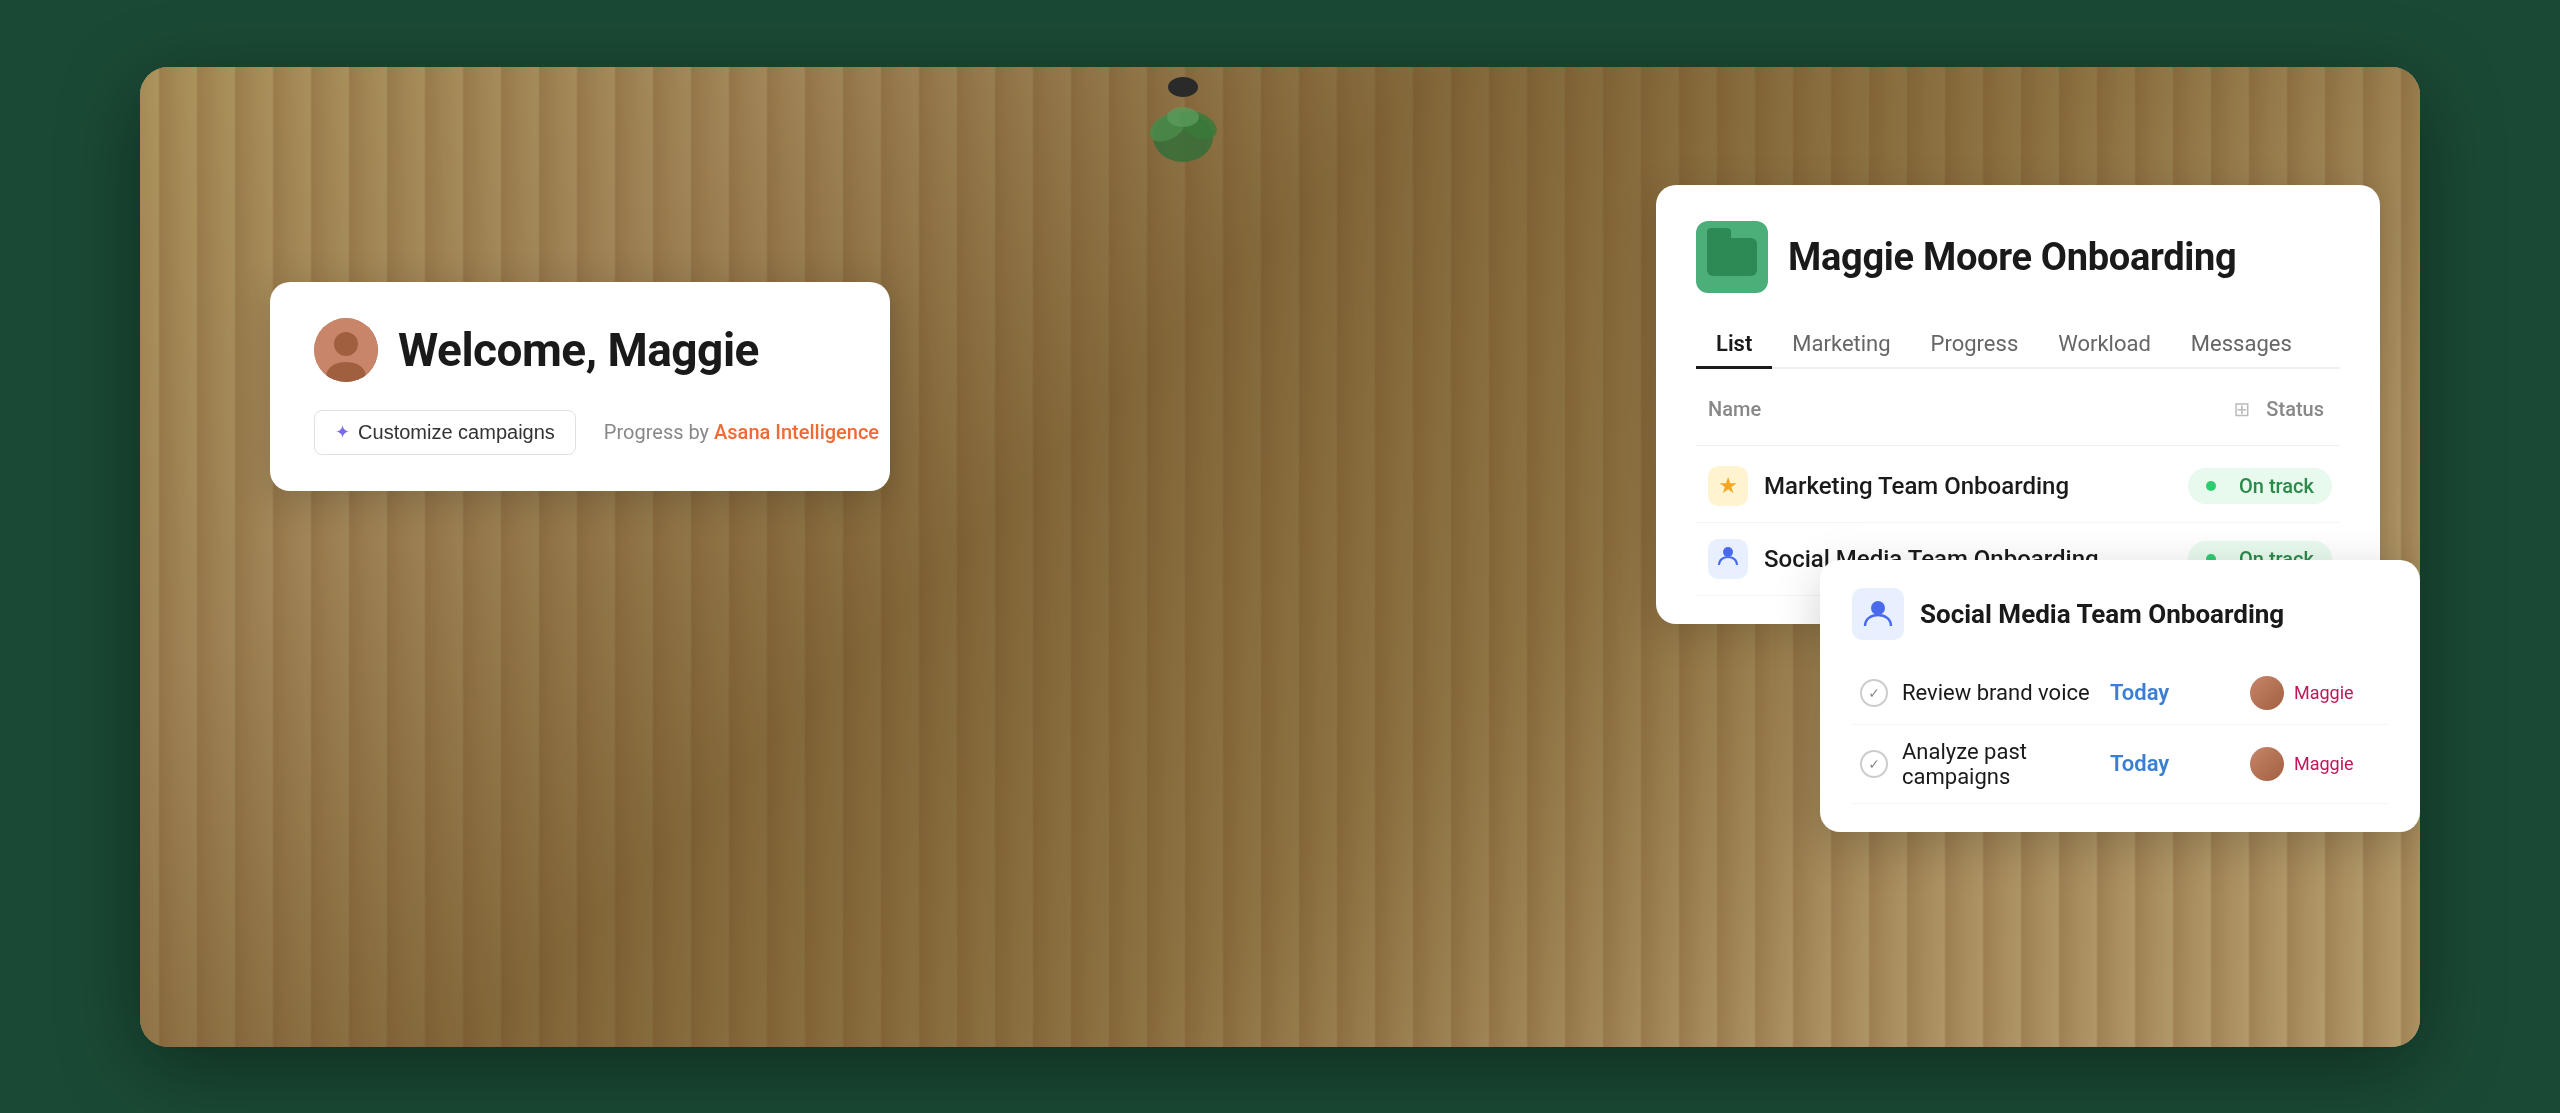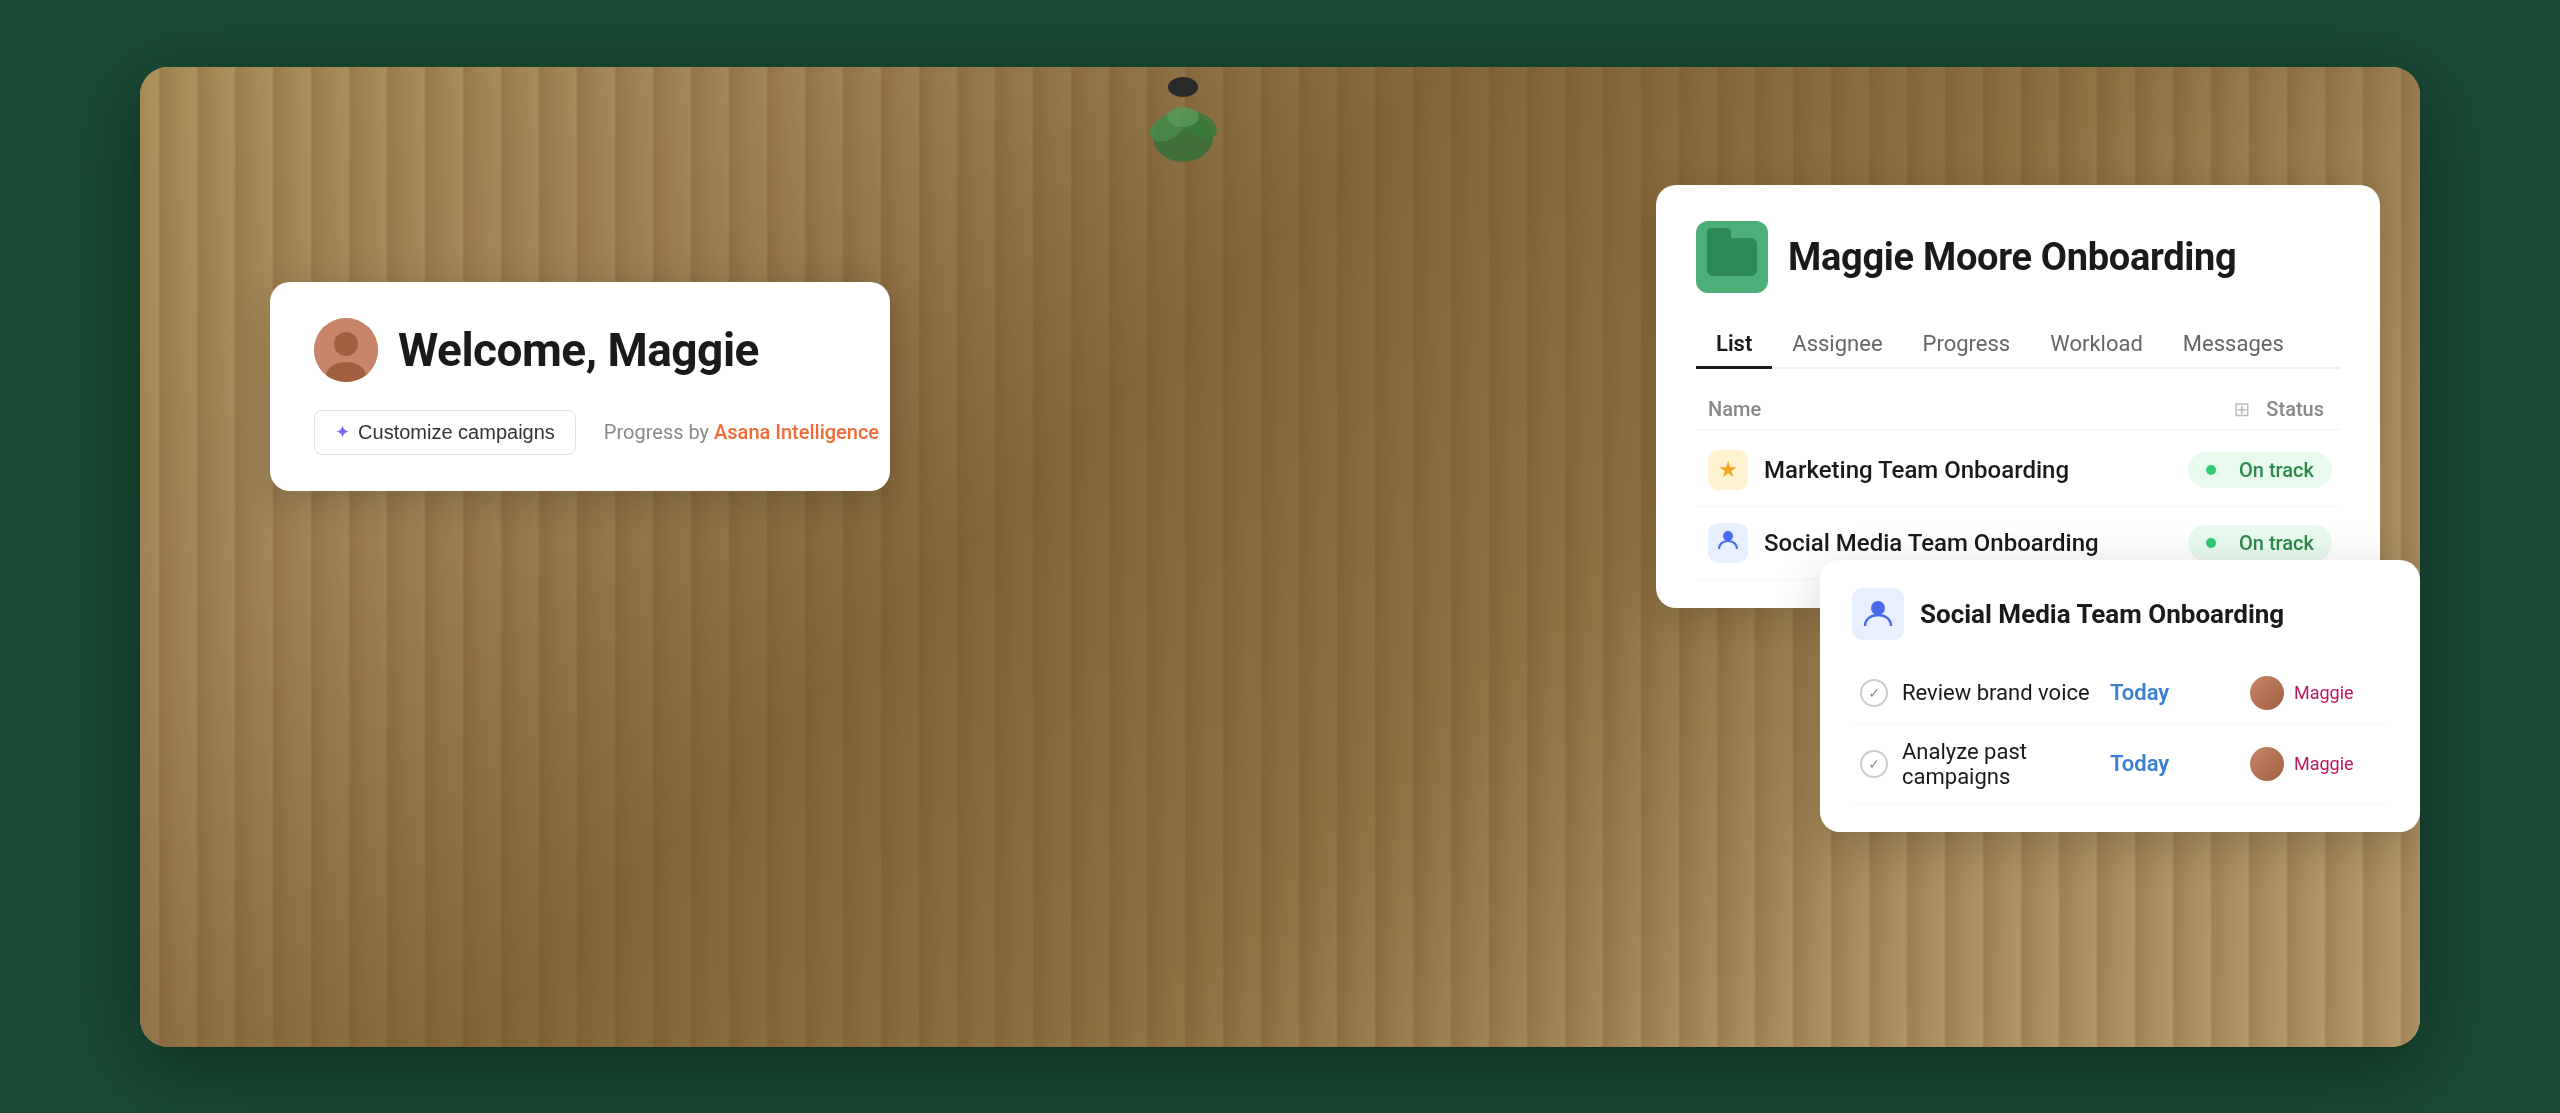--- a/index.html
+++ b/index.html
@@ -221,21 +221,21 @@
       color: #1a1a1a;
       font-weight: 600;
       border-bottom-color: #1a1a1a;
     }
 
     
     .table-header {
       display: flex;
       justify-content: space-between;
       align-items: center;
-      padding: 8px 8px 8px 12px;
+      padding: 8px 8px 24px 12px;
       border-bottom: 1.5px solid #f0f0f0;
       margin-bottom: 4px;
     }
 
     .col-name {
       font-size: 20px;
       color: #888;
       font-weight: 500;
     }
 
@@ -497,21 +497,21 @@
   <div class="project-card">
     <div class="project-header">
       <div class="project-icon">
         <div class="folder-shape"></div>
       </div>
       <h2 class="project-title">Maggie Moore Onboarding</h2>
     </div>
 
     <div class="project-tabs">
       <div class="tab active">List</div>
-      <div class="tab">Assignee</div>
+      <div class="tab">Marketing</div>
       <div class="tab">Progress</div>
       <div class="tab">Workload</div>
       <div class="tab">Messages</div>
     </div>
 
     <div class="table-header">
       <span class="col-name">Name</span>
       <div style="display:flex;align-items:center;gap:16px;">
         <span class="table-drag-icon">⊞</span>
         <span class="col-status">Status</span>

